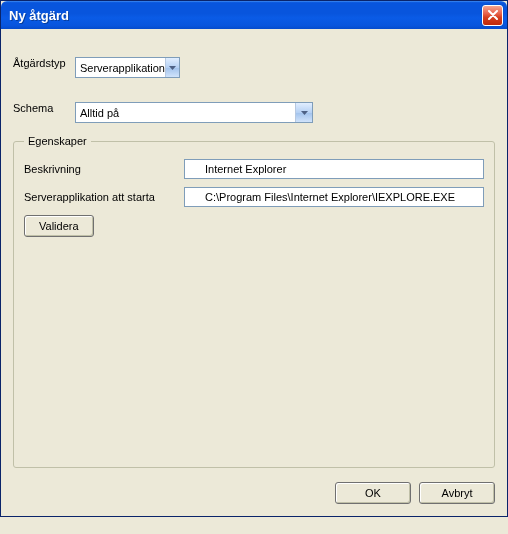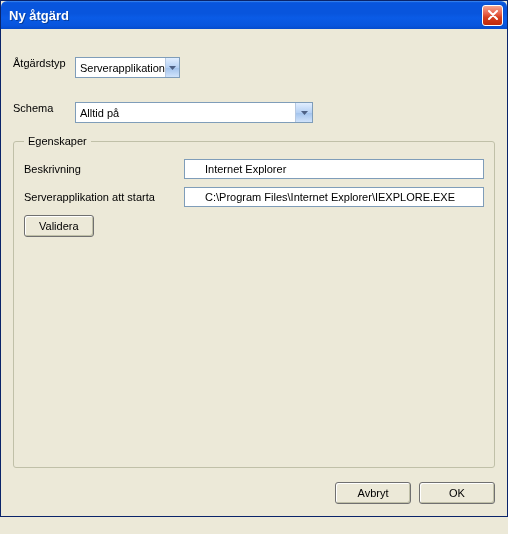--- a/index.html
+++ b/index.html
@@ -194,16 +194,16 @@
       </div>
 
       <div class="validate-row">
         <button class="btn">Validera</button>
       </div>
     </fieldset>
 
   </div>
 
   <div class="footer">
+    <button class="btn">OK</button>
     <button class="btn">Avbryt</button>
-    <button class="btn">OK</button>
   </div>
 </div>
 
 </body></html>

